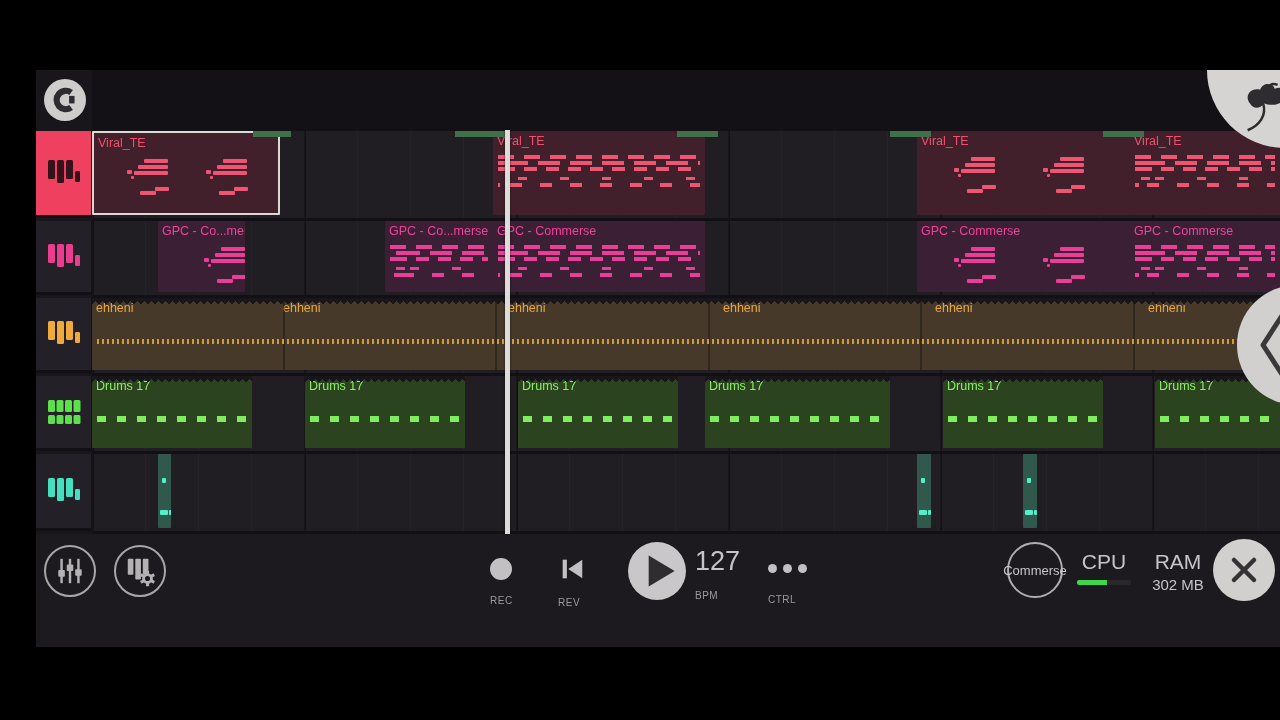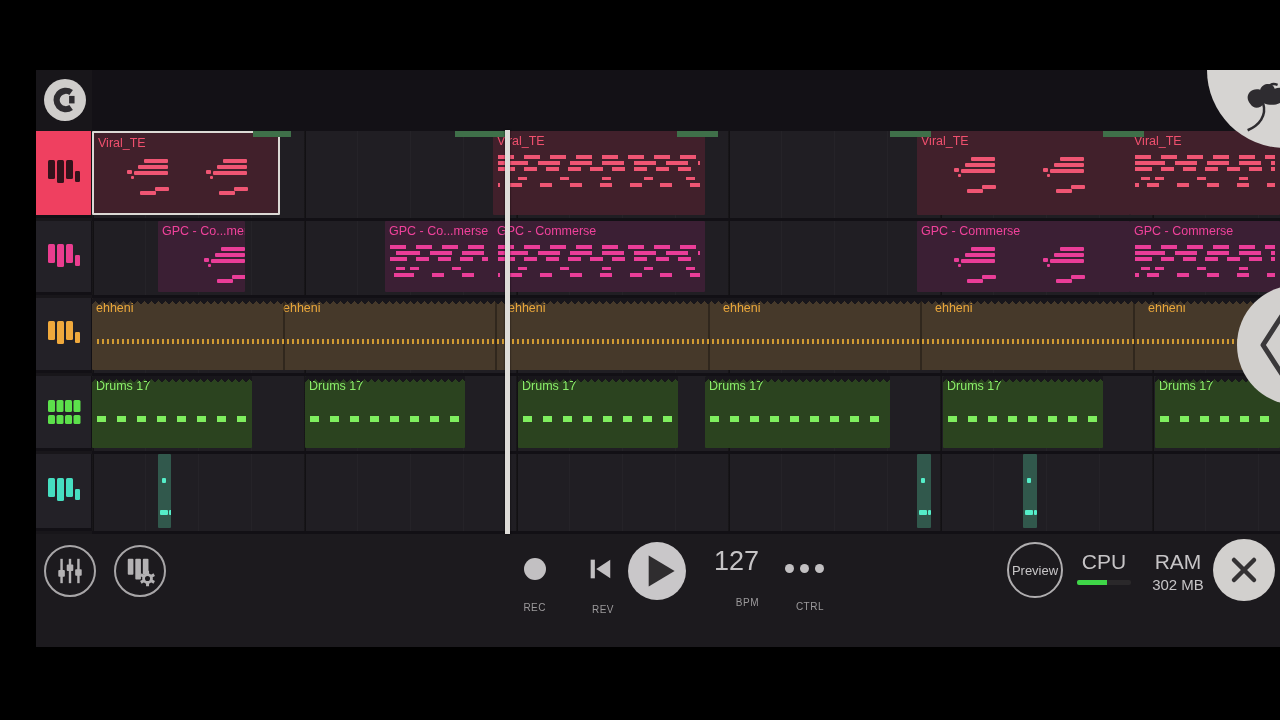--- a/index.html
+++ b/index.html
@@ -39,22 +39,22 @@
   
   #sidebar{position:absolute;left:0;top:0;width:56px;height:464px;background:#18161a;z-index:6;}
   .cell{position:absolute;left:0;width:56px;border-bottom:3px solid #121015;border-right:1px solid #121015;
         display:flex;align-items:center;justify-content:center;}
   .cell-icon{display:block;line-height:0;}
 
   
   #transport{position:absolute;left:0;top:464px;width:1244px;height:113px;background:#1c1a1e;}
   .circle-btn{position:absolute;width:52px;height:52px;border-radius:50%;border:2px solid #a8a6a8;
               display:flex;align-items:center;justify-content:center;}
-  .t-item{position:absolute;display:flex;flex-direction:column;align-items:flex-end;}
-  .t-label{font-size:10px;letter-spacing:.5px;color:#9c9a9c;margin-top:22px;}
+  .t-item{position:absolute;display:flex;flex-direction:column;align-items:flex-start;}
+  .t-label{font-size:10px;letter-spacing:.5px;color:#9c9a9c;margin-top:15px;}
   .rec-dot{width:22px;height:22px;border-radius:50%;background:#c2c0c2;}
   #play-btn{position:absolute;left:592px;top:8px;width:58px;height:58px;border-radius:50%;background:#c9c7c9;
             display:flex;align-items:center;justify-content:center;}
   .bpm-num{font-size:27px;color:#c6c4c6;line-height:28px;}
   .dots-row{display:flex;gap:6px;align-items:center;height:22px;}
   .dots-row i{width:9px;height:9px;border-radius:50%;background:#c2c0c2;}
   #preview-btn{position:absolute;left:971px;top:8px;width:56px;height:56px;border-radius:50%;border:2px solid #b0aeb0;
                display:flex;align-items:center;justify-content:center;font-size:13px;color:#c8c6c8;background:#22262400;}
   .meter{position:absolute;display:flex;flex-direction:column;align-items:center;}
   .meter .m-title{font-size:21px;color:#c6c4c6;line-height:22px;}
@@ -440,21 +440,21 @@
 
       <div class="t-item" style="left:732px;top:23px;width:56px;">
         <div class="dots-row">
             <i></i>
             <i></i>
             <i></i>
           </div>
         <div class="t-label">CTRL</div>
       </div>
 
-      <div id="preview-btn">Preview</div>
+      <div id="preview-btn">Commerse</div>
 
       <div class="meter" style="left:1036px;top:17px;width:64px;">
         <div class="m-title">CPU</div>
         <div class="cpu-bar">
             <div class="cpu-fill" id="cpu-fill" style="width: 55%;"></div>
           </div>
       </div>
 
       <div class="meter" style="left:1106px;top:17px;width:72px;">
         <div class="m-title">RAM</div>

